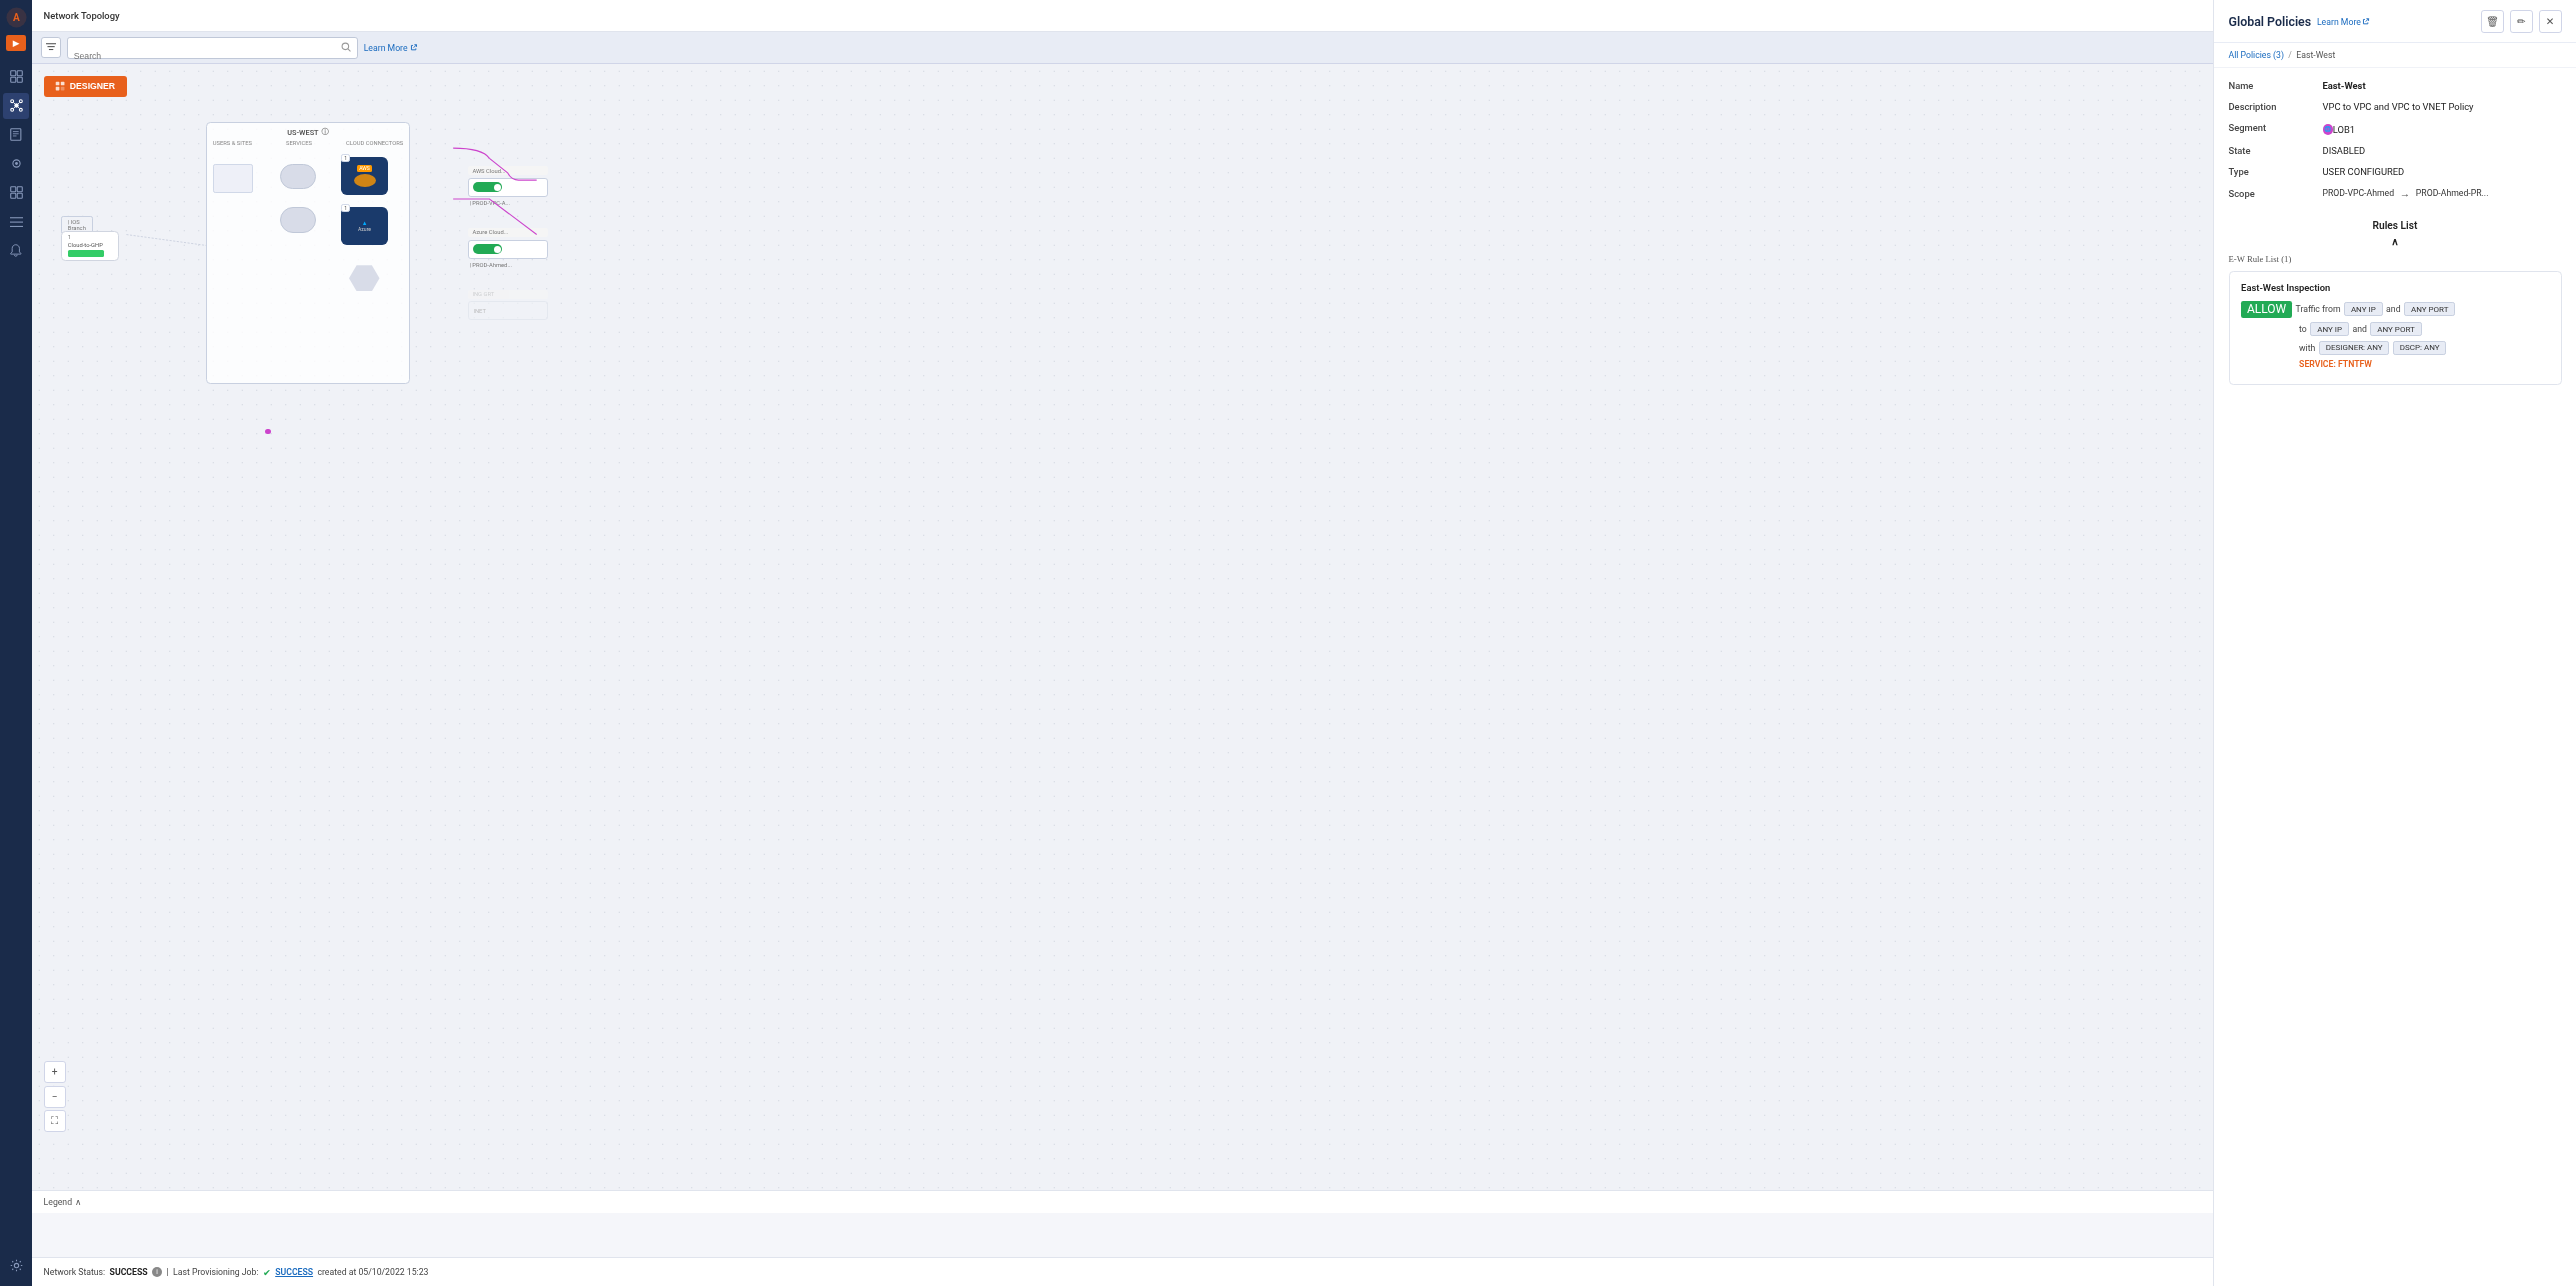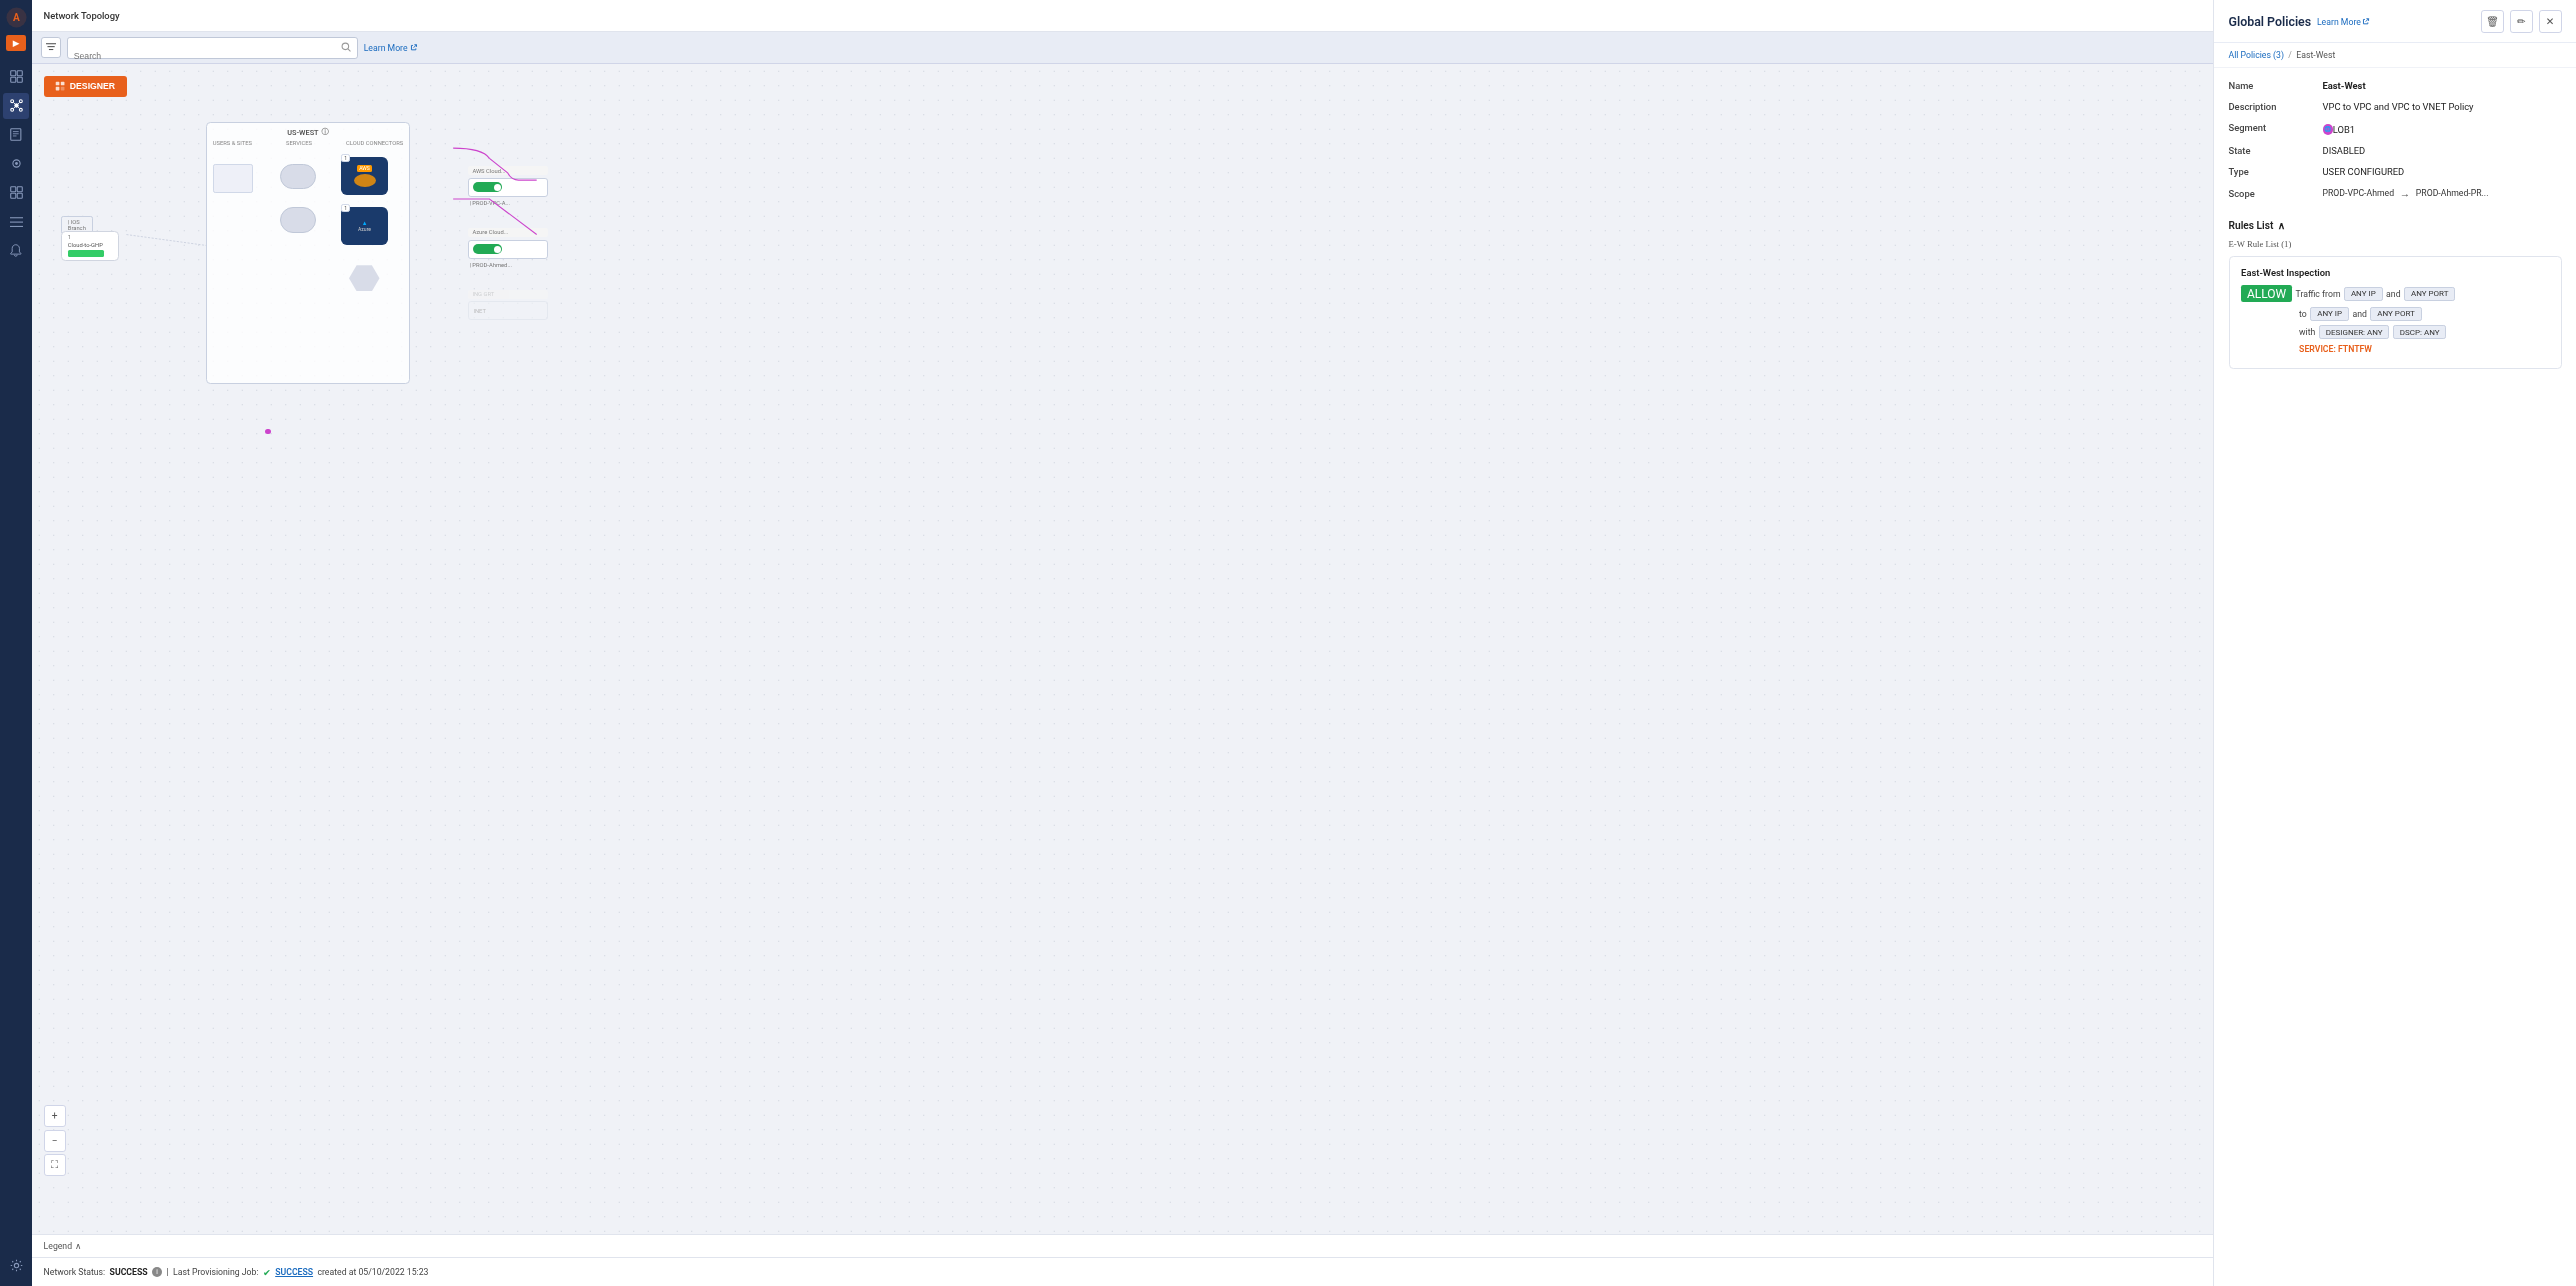--- a/index.html
+++ b/index.html
@@ -166,20 +166,21 @@
       background: white;
       border-top: 0.7px solid #e0e4ed;
       padding: 5.8px 11.6px;
       height: 29px;
       display: flex;
       align-items: center;
       gap: 4.4px;
       font-size: 8.7px;
       color: #444;
       flex-shrink: 0;
+      margin-top: 44px;
     }
     .status-success { font-weight: 700; color: #222; }
     .status-link { color: #1a6bbf; font-weight: 600; text-decoration: underline; cursor: pointer; }
     .info-icon {
       width: 10.2px;
       height: 10.2px;
       border-radius: 50%;
       background: #888;
       color: white;
       font-size: 6.5px;
@@ -356,20 +357,21 @@
     }
     .rules-header {
       display: flex;
       align-items: center;
       gap: 4.4px;
       font-size: 10.2px;
       font-weight: 600;
       color: #222;
       margin-bottom: 7.3px;
       cursor: pointer;
+      flex-direction: column;
     }
     .rules-subheader {
       font-size: 8.7px;
       color: #555;
       margin-bottom: 7.3px;
       font-family: Liberation Serif, serif;
     }
 
     
     .inspection-card {

